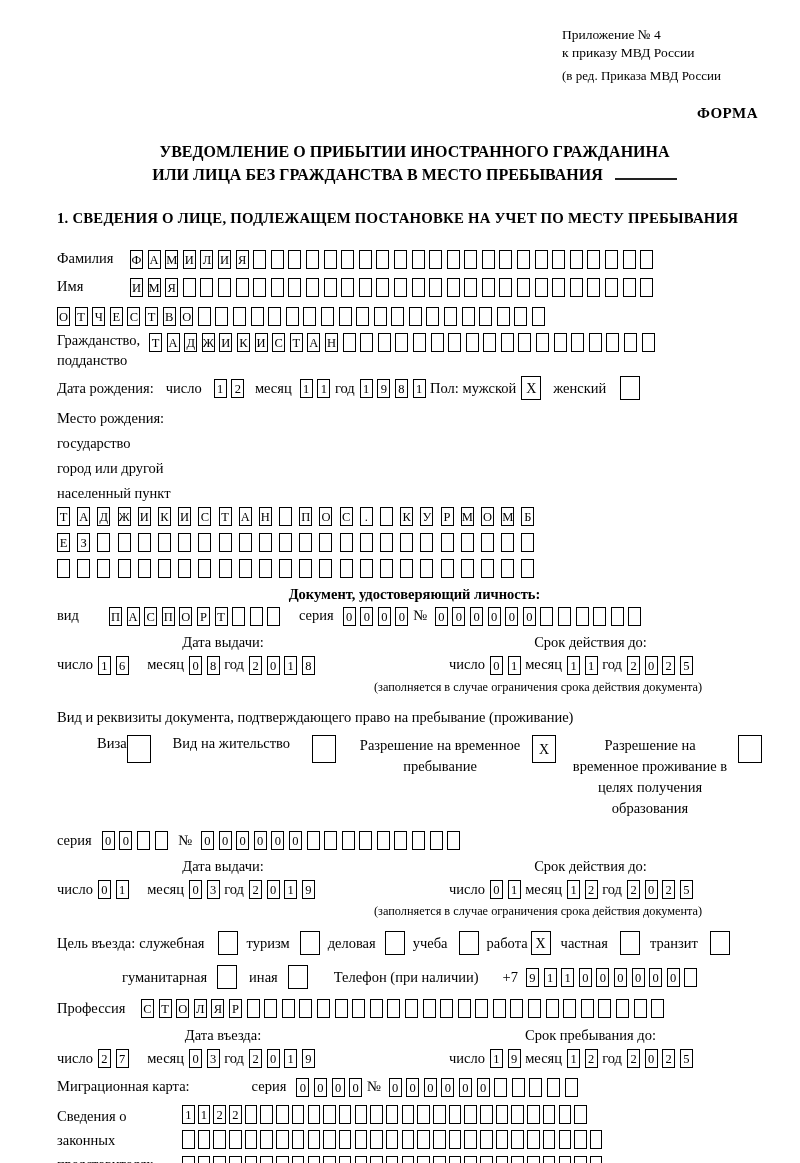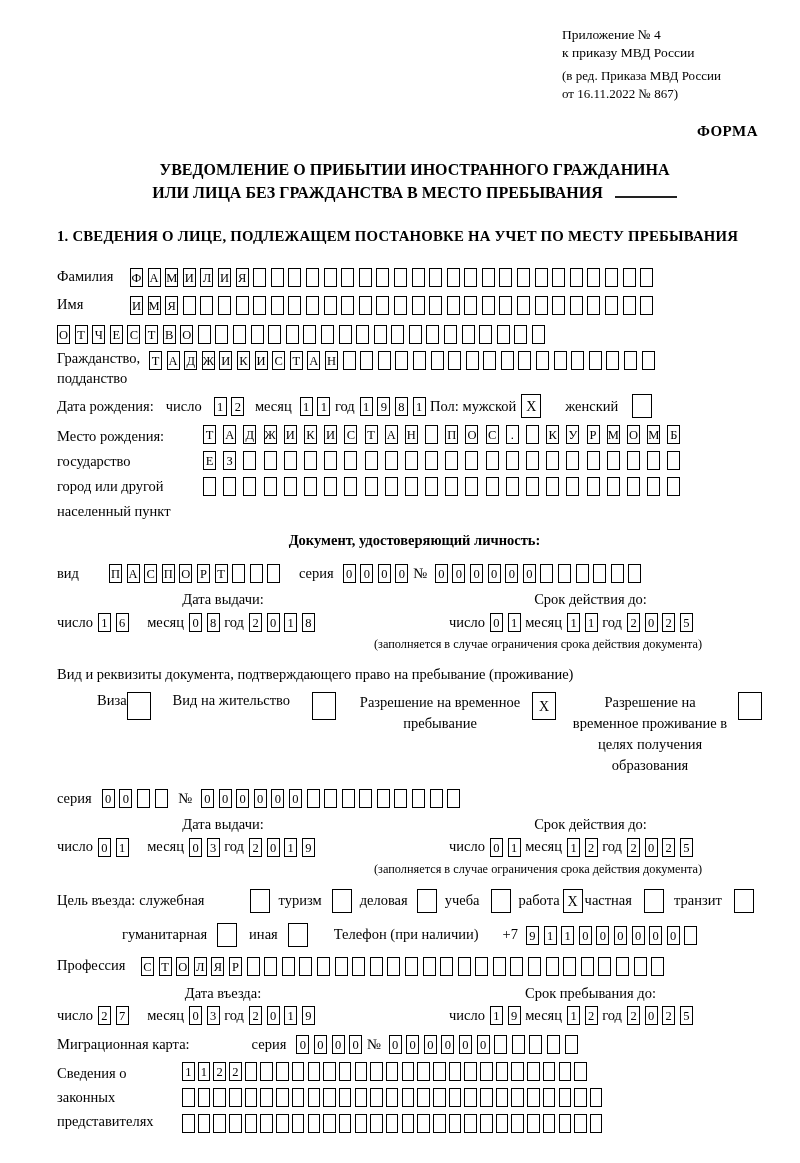--- a/index.html
+++ b/index.html
@@ -70,21 +70,20 @@
 </head>
 <body>
 
 <div class="page">
 
   <div class="hdr-block">
     <div>Приложение № 4</div>
     <div>к приказу МВД России</div>
     <div class="g2">
       <div>(в ред. Приказа МВД России</div>
-      <div>от 16.11.2022 № 867)</div>
     </div>
   </div>
   <div class="forma">ФОРМА</div>
 
   <div class="title">
     <div>УВЕДОМЛЕНИЕ О ПРИБЫТИИ ИНОСТРАННОГО ГРАЖДАНИНА</div>
     <div><span>ИЛИ ЛИЦА БЕЗ ГРАЖДАНСТВА В МЕСТО ПРЕБЫВАНИЯ</span><span class="title-underline"></span></div>
   </div>
 
   <div class="section-head">1. СВЕДЕНИЯ О ЛИЦЕ, ПОДЛЕЖАЩЕМ ПОСТАНОВКЕ НА УЧЕТ ПО МЕСТУ ПРЕБЫВАНИЯ</div>
@@ -114,40 +113,40 @@
   <div class="row" style="margin-top:6px;">
     <span class="lbl">Дата рождения:</span>
     <span class="lbl" style="margin-left:12px;">число</span>
     <span class="boxes" style="margin-left:12px;"><span class="cbox">1</span><span class="cbox">2</span></span>
     <span class="lbl" style="margin-left:6px;">месяц</span>
     <span class="boxes" style="margin-left:8px;"><span class="cbox">1</span><span class="cbox">1</span></span>
     <span class="lbl">год</span>
     <span class="boxes" style="margin-left:5px;"><span class="cbox">1</span><span class="cbox">9</span><span class="cbox">8</span><span class="cbox">1</span></span>
     <span class="lbl">Пол: мужской</span>
     <span class="chk" style="margin-left:5px;">X</span>
-    <span class="lbl" style="margin-left:24px;">женский</span>
+    <span class="lbl" style="margin-left:12px;">женский</span>
     <span class="chk" style="margin-left:14px;"></span>
   </div>
 
-  <div class="mlgroup" style="margin-top:6px;">
+  <div class="mlgroup" style="margin-top:6px;flex-direction:column;">
     <div class="lblcol" style="width:146px;">
       <div>Место рождения:</div>
       <div>государство</div>
       <div>город или другой</div>
       <div>населенный пункт</div>
     </div>
     <div class="rows">
       <span class="boxes wide" style="margin-top:0;"><span class="cbox">Т</span><span class="cbox">А</span><span class="cbox">Д</span><span class="cbox">Ж</span><span class="cbox">И</span><span class="cbox">К</span><span class="cbox">И</span><span class="cbox">С</span><span class="cbox">Т</span><span class="cbox">А</span><span class="cbox">Н</span><span class="cbox"></span><span class="cbox">П</span><span class="cbox">О</span><span class="cbox">С</span><span class="cbox">.</span><span class="cbox"></span><span class="cbox">К</span><span class="cbox">У</span><span class="cbox">Р</span><span class="cbox">М</span><span class="cbox">О</span><span class="cbox">М</span><span class="cbox">Б</span></span>
       <span class="boxes wide"><span class="cbox">Е</span><span class="cbox">З</span><span class="cbox"></span><span class="cbox"></span><span class="cbox"></span><span class="cbox"></span><span class="cbox"></span><span class="cbox"></span><span class="cbox"></span><span class="cbox"></span><span class="cbox"></span><span class="cbox"></span><span class="cbox"></span><span class="cbox"></span><span class="cbox"></span><span class="cbox"></span><span class="cbox"></span><span class="cbox"></span><span class="cbox"></span><span class="cbox"></span><span class="cbox"></span><span class="cbox"></span><span class="cbox"></span><span class="cbox"></span></span>
       <span class="boxes wide"><span class="cbox"></span><span class="cbox"></span><span class="cbox"></span><span class="cbox"></span><span class="cbox"></span><span class="cbox"></span><span class="cbox"></span><span class="cbox"></span><span class="cbox"></span><span class="cbox"></span><span class="cbox"></span><span class="cbox"></span><span class="cbox"></span><span class="cbox"></span><span class="cbox"></span><span class="cbox"></span><span class="cbox"></span><span class="cbox"></span><span class="cbox"></span><span class="cbox"></span><span class="cbox"></span><span class="cbox"></span><span class="cbox"></span><span class="cbox"></span></span>
     </div>
   </div>
 
   <div class="doc-head">Документ, удостоверяющий личность:</div>
-  <div class="row" style="margin-top:14px;">
+  <div class="row" style="margin-top:3px;">
     <span class="lbl lblcol" style="width:52px;">вид</span>
     <span class="boxes"><span class="cbox">П</span><span class="cbox">А</span><span class="cbox">С</span><span class="cbox">П</span><span class="cbox">О</span><span class="cbox">Р</span><span class="cbox">Т</span><span class="cbox"></span><span class="cbox"></span><span class="cbox"></span></span>
     <span class="lbl" style="margin-left:14px;">серия</span>
     <span class="boxes" style="margin-left:9px;"><span class="cbox">0</span><span class="cbox">0</span><span class="cbox">0</span><span class="cbox">0</span></span>
     <span class="lbl">№</span>
     <span class="boxes" style="margin-left:8px;"><span class="cbox">0</span><span class="cbox">0</span><span class="cbox">0</span><span class="cbox">0</span><span class="cbox">0</span><span class="cbox">0</span><span class="cbox"></span><span class="cbox"></span><span class="cbox"></span><span class="cbox"></span><span class="cbox"></span><span class="cbox"></span></span>
   </div>
 
   <div class="dpair">
     <div class="dp-left">
@@ -228,41 +227,41 @@
         <span class="boxes"><span class="cbox">1</span><span class="cbox">2</span></span>
         <span class="lbl">год</span>
         <span class="boxes"><span class="cbox">2</span><span class="cbox">0</span><span class="cbox">2</span><span class="cbox">5</span></span>
       </div>
       <div class="dp-note">(заполняется в случае ограничения срока действия документа)</div>
     </div>
   </div>
 
   <div class="purpose-row">
     <span class="lbl">Цель въезда:</span>
-    <span class="opt" style="margin-left:4px;gap:32px;">
+    <span class="opt" style="margin-left:4px;">
       <span class="lbl">служебная</span>
       <span class="chk" style="margin-left:10px;"></span>
     </span>
     <span class="opt" style="margin-left:9px;">
       <span class="lbl">туризм</span>
       <span class="chk" style="margin-left:7px;"></span>
     </span>
     <span class="opt" style="margin-left:8px;">
       <span class="lbl">деловая</span>
       <span class="chk" style="margin-left:6px;"></span>
     </span>
     <span class="opt" style="margin-left:8px;">
       <span class="lbl">учеба</span>
       <span class="chk" style="margin-left:8px;"></span>
     </span>
     <span class="opt" style="margin-left:8px;justify-content:flex-end;">
       <span class="lbl">работа</span>
       <span class="chk">X</span>
     </span>
-    <span class="opt" style="margin-left:2px;">
+    <span class="opt" style="margin-left:10px;">
       <span class="lbl">частная</span>
       <span class="chk" style="margin-left:9px;"></span>
     </span>
     <span class="opt" style="margin-left:10px;">
       <span class="lbl">транзит</span>
       <span class="chk" style="margin-left:9px;"></span>
     </span>
   </div>
 
   <div class="purpose-row" style="margin-top:10px;">

